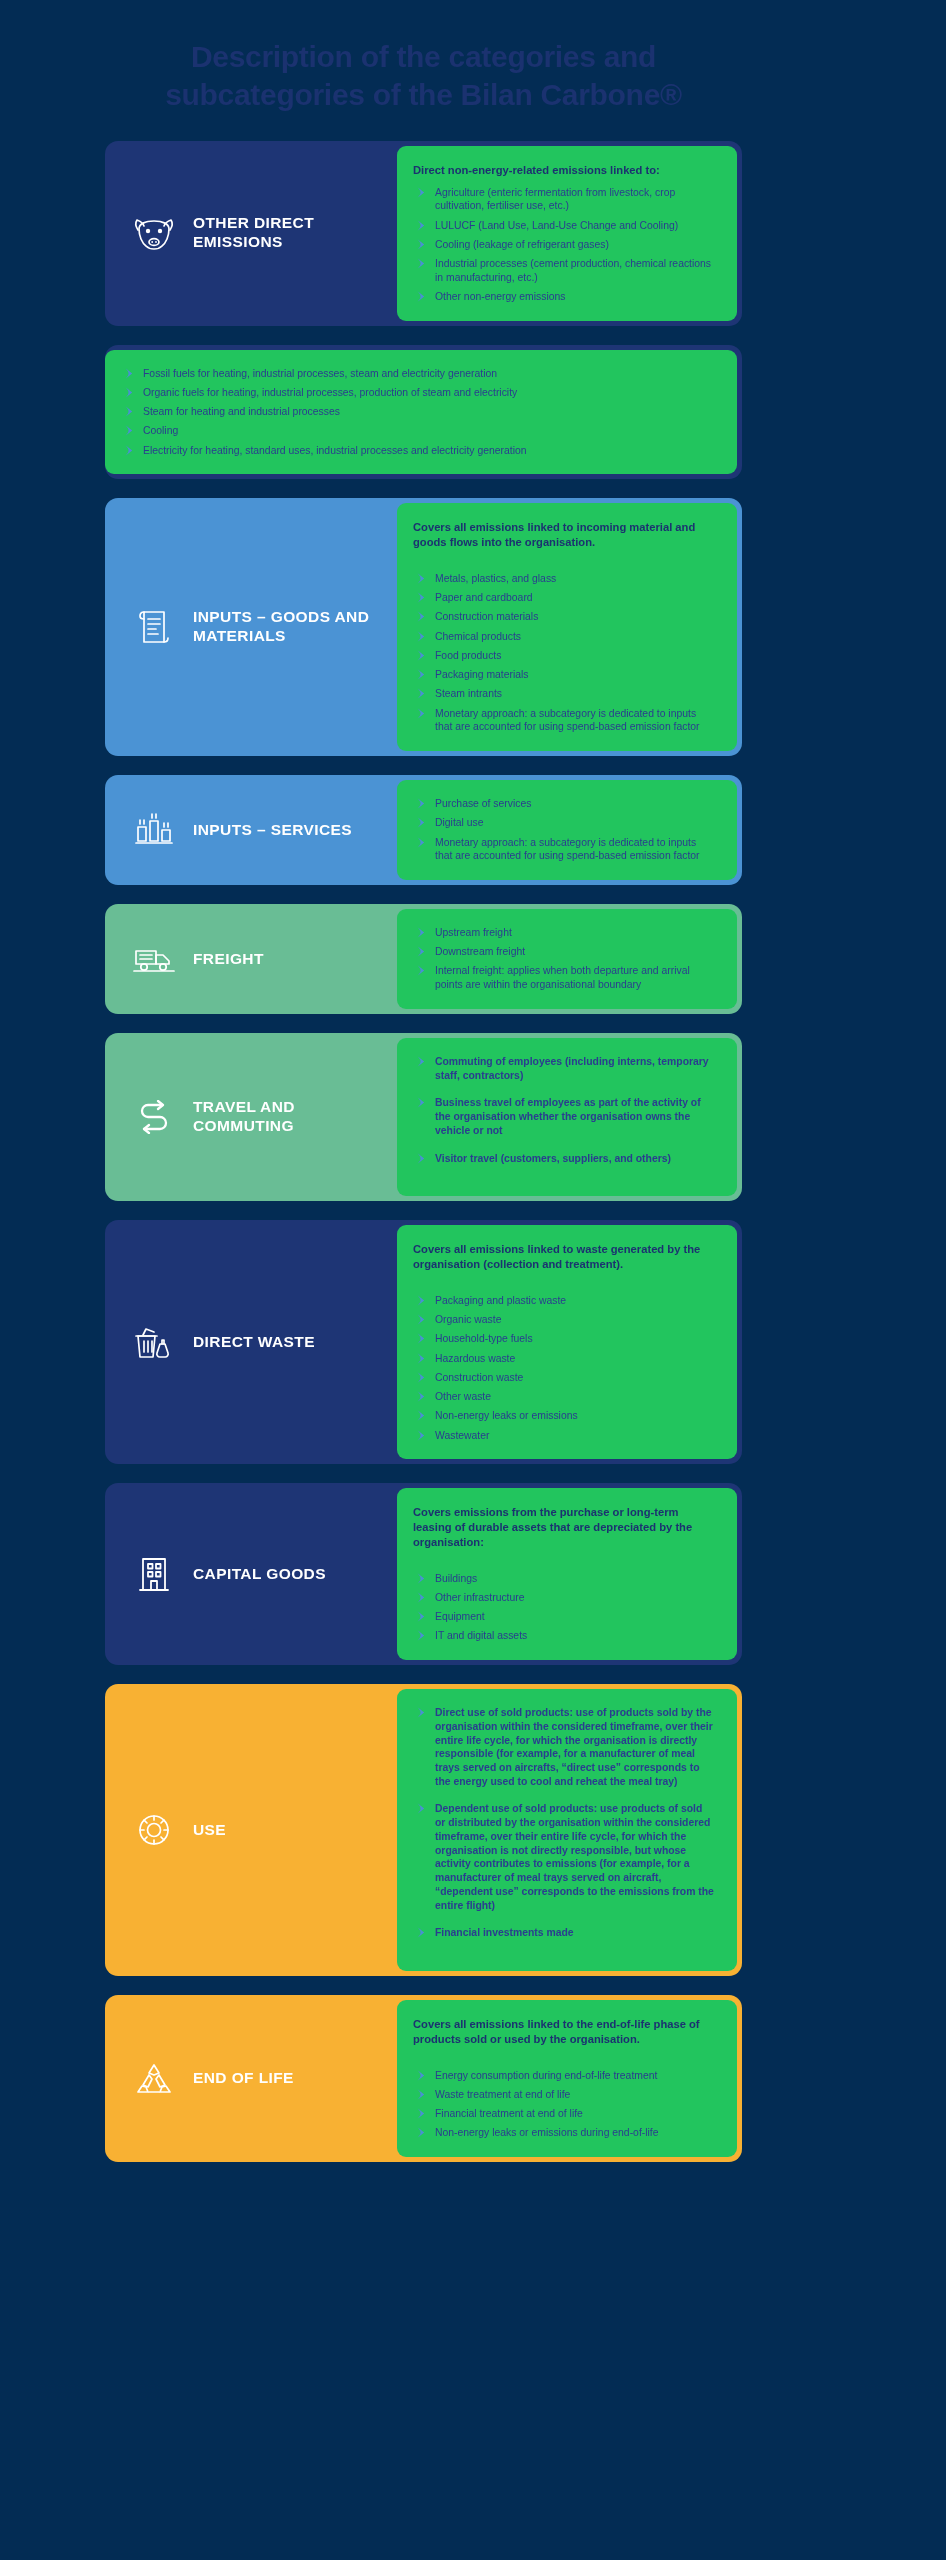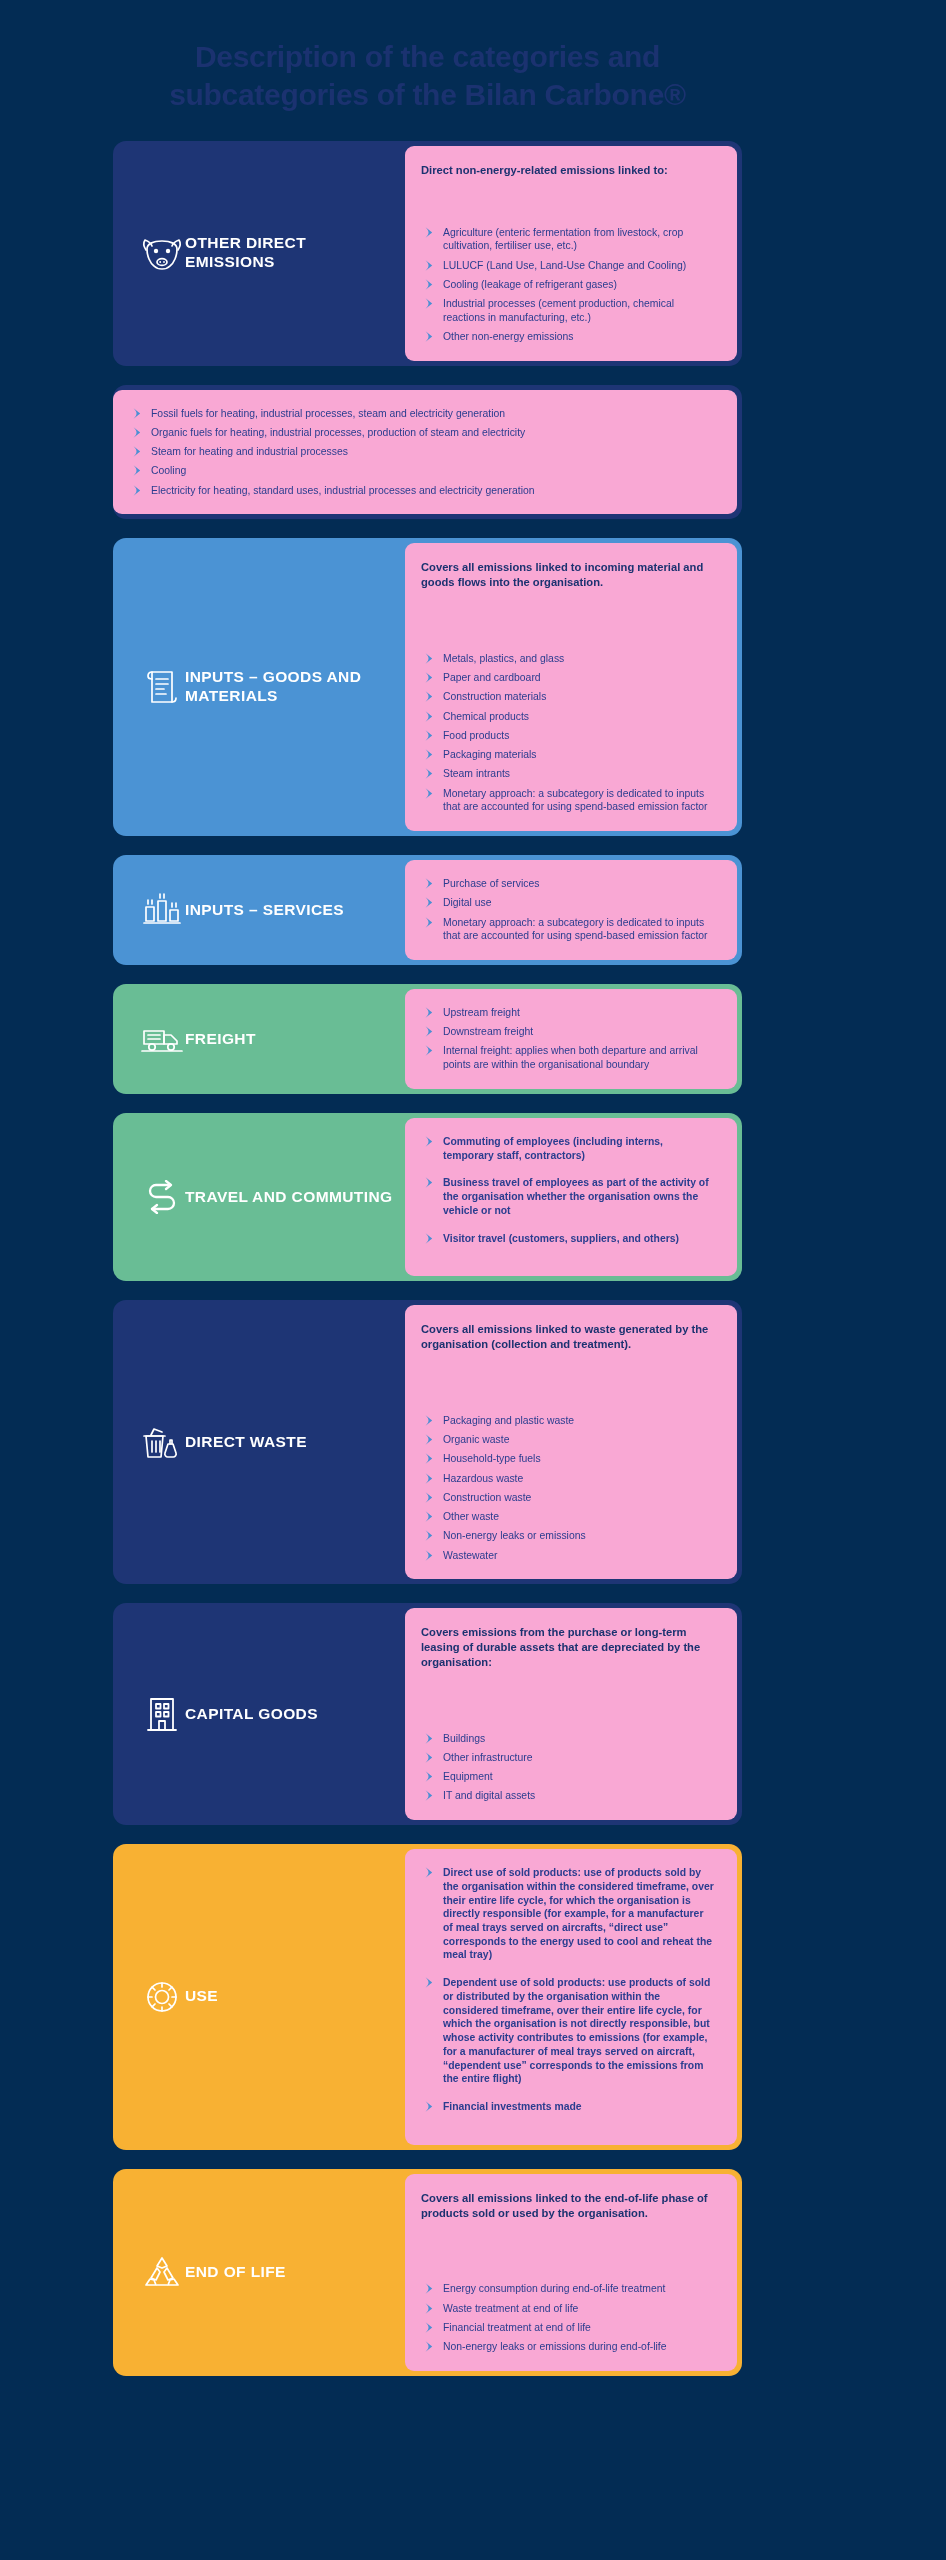--- a/index.html
+++ b/index.html
@@ -9,21 +9,21 @@
     min-height: 2560px;
     background: #032c54;
     font-family: "Liberation Sans", sans-serif;
     overflow-x: hidden;
   }
 
   .page {
     position: relative;
     width: 847px;
     min-height: 2560px;
-    padding: 0 0 30px 8px;
+    padding: 0 0 30px 0;
   }
 
   
   .title-wrap {
     padding: 38px 95px 26px 95px;
   }
   .page-title {
     color: #1b3270;
     font-size: 30px;
     font-weight: bold;
@@ -43,21 +43,21 @@
     position: relative;
     overflow: hidden;
   }
 
   .card-left {
     width: 292px;
     flex: 0 0 292px;
     display: flex;
     align-items: center;
     padding: 18px 8px 18px 26px;
-    gap: 0;
+    gap: 16px;
   }
 
   .card-icon {
     width: 46px;
     flex: 0 0 46px;
     display: flex;
     align-items: center;
     justify-content: center;
     color: #ffffff;
   }
@@ -67,28 +67,27 @@
     color: #ffffff;
     font-size: 15.5px;
     font-weight: bold;
     line-height: 1.22;
     letter-spacing: 0.4px;
     text-transform: uppercase;
   }
 
   .card-right {
     flex: 1 1 auto;
-    background: #f9a8d4;
+    background: #22c55e;
     margin: 5px 5px 5px 0;
     border-radius: 9px;
     padding: 17px 22px 17px 16px;
     display: flex;
     flex-direction: column;
     justify-content: center;
-    gap: 40px;
   }
 
   .intro {
     color: #1b3270;
     font-size: 11.2px;
     font-weight: bold;
     line-height: 1.32;
     margin-bottom: 8px;
   }
   .intro.gap-lg { margin-bottom: 22px; }

